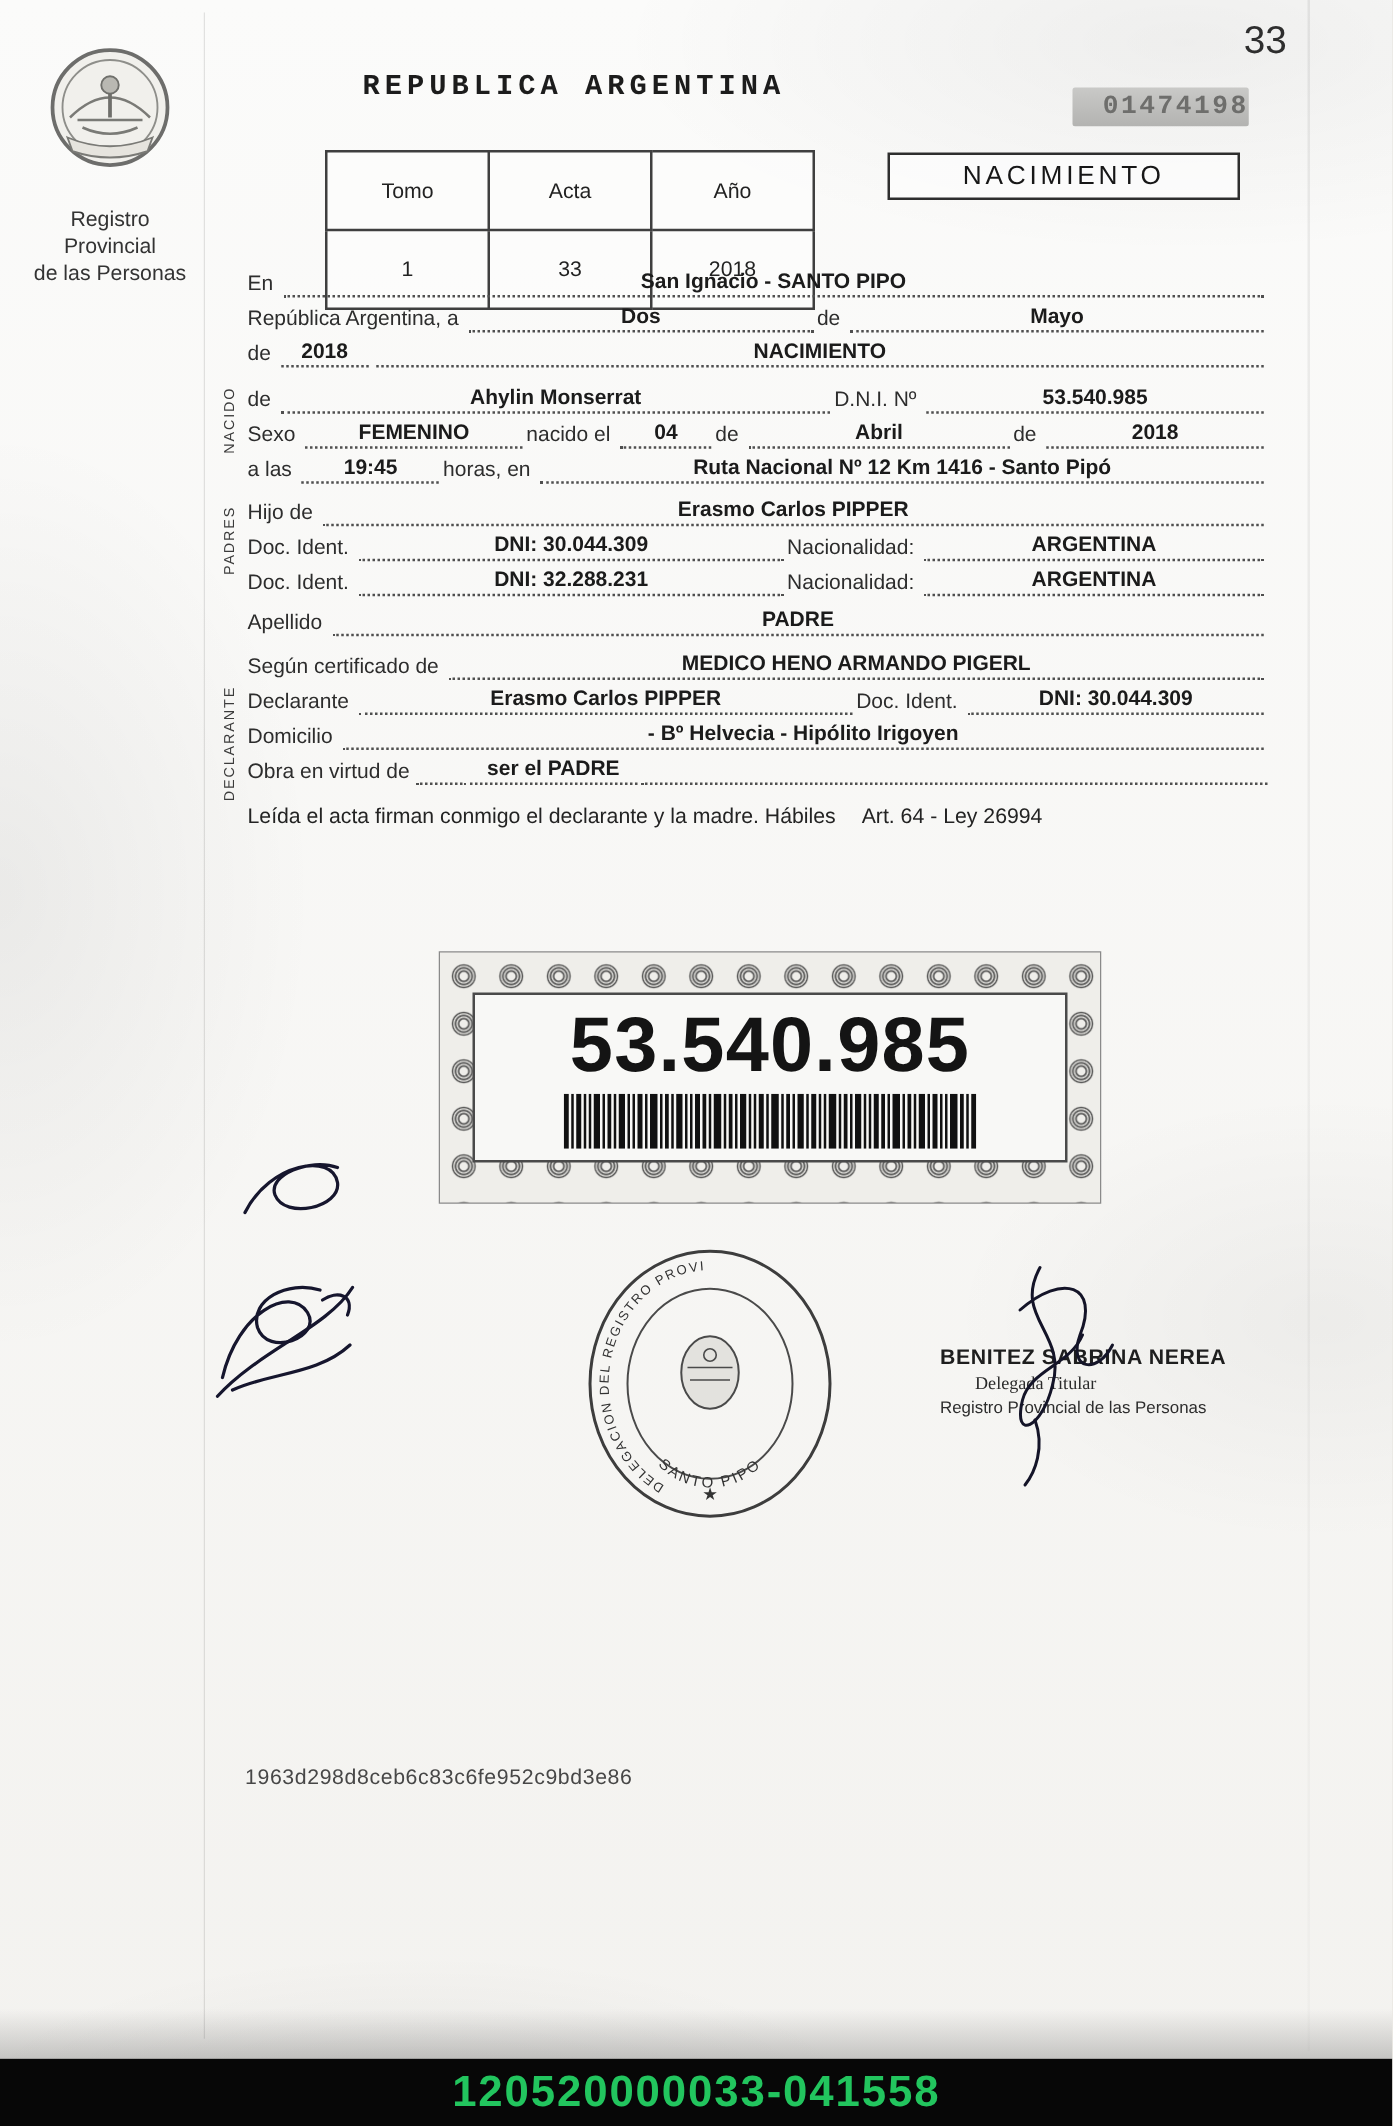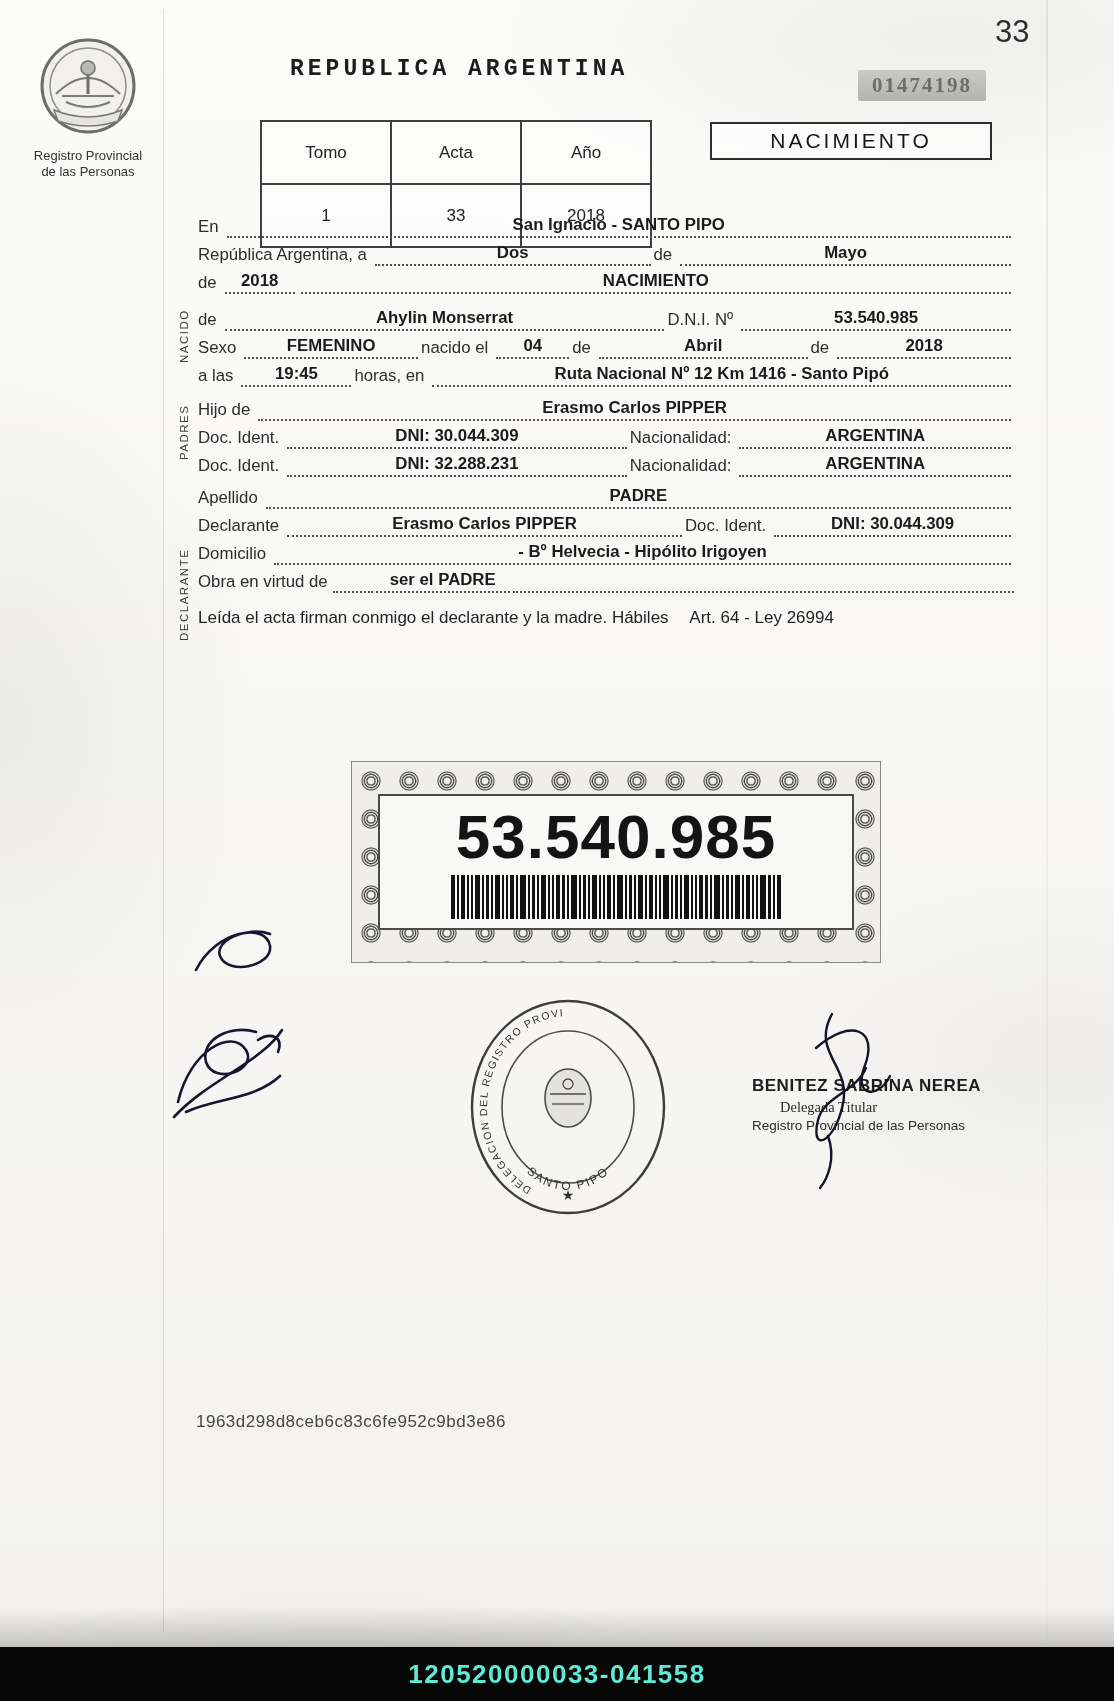--- a/index.html
+++ b/index.html
@@ -12,30 +12,30 @@
       radial-gradient(ellipse 600px 200px at 30% 99%, rgba(0,0,0,.05), transparent 60%),
       linear-gradient(#fbfbfa,#f3f2ef);
     font-family:"Liberation Sans",sans-serif;color:#222;
   }
   .sheet-edge{position:absolute;left:163px;top:10px;bottom:70px;width:1px;background:rgba(0,0,0,.10);}
   .crease{position:absolute;right:66px;top:0;bottom:60px;width:2px;background:linear-gradient(rgba(0,0,0,.07),rgba(0,0,0,.02));}
 
   .page-number{position:absolute;left:995px;top:14px;font-size:31px;color:#2e2e2e;}
 
   .logo-wrap{position:absolute;left:26px;top:36px;width:124px;text-align:center;}
-  .logo-caption{margin-top:4px;font-size:13px;line-height:1.25;color:#333;}
+  .logo-caption{margin-top:20px;font-size:17px;line-height:1.25;color:#333;}
 
   .doc-title{position:absolute;left:290px;top:56px;width:540px;text-align:left;
     font-family:"Liberation Mono","DejaVu Sans Mono",monospace;font-weight:700;
     font-size:23px;letter-spacing:4px;color:#1c1c1c;white-space:nowrap;}
 
-  .serial{position:absolute;left:858px;top:70px;width:128px;height:31px;
+  .serial{position:absolute;left:858px;top:70px;width:141px;height:31px;
     background:linear-gradient(#c9c9c7,#b3b3b1);border-radius:2px;
-    font-family:Liberation Serif, serif;font-weight:700;
-    font-size:21px;letter-spacing:2px;color:#6e6e6c;text-align:center;line-height:31px;}
+    font-family:Liberation Mono, monospace;font-weight:700;
+    font-size:21px;letter-spacing:2px;color:#6e6e6c;text-align:right;line-height:31px;}
 
   table.meta{position:absolute;left:260px;top:120px;border-collapse:collapse;background:rgba(255,255,255,.4);}
   table.meta th,table.meta td{width:96px;height:29px;border:2px solid #3f3f3f;
     font-weight:400;font-size:17px;text-align:center;color:#222;padding:16px;}
 
   .type-box{position:absolute;left:710px;top:122px;width:278px;height:34px;
     border:2px solid #2e2e2e;background:rgba(255,255,255,.55);
     text-align:center;line-height:33px;font-size:21px;letter-spacing:3px;color:#171717;}
 
   .side-label{position:absolute;left:178px;writing-mode:vertical-rl;transform:rotate(180deg);
@@ -77,21 +77,21 @@
   .official .title{font-family:"Liberation Serif",serif;font-size:14.5px;color:#2a2a2a;margin-top:3px;margin-left:28px;}
   .official .org{font-size:13.5px;color:#2d2d2d;margin-top:2px;}
 
   .hash{position:absolute;left:196px;top:1412px;font-weight:400;font-size:17px;
     letter-spacing:.5px;color:#474747;}
 
   .footer-bar{position:absolute;left:0;bottom:0;width:1114px;height:54px;background:#070707;
     display:flex;align-items:center;justify-content:center;}
   .footer-bar::before{content:"";position:absolute;left:0;top:-40px;width:100%;height:40px;
     background:linear-gradient(rgba(90,90,90,0),rgba(90,90,90,.30));}
-  .footer-code{color:#5eead4;font-weight:700;font-size:26px;letter-spacing:1.5px;}
+  .footer-code{color:#22c55e;font-weight:700;font-size:35px;letter-spacing:1.5px;}
 </style>
 </head>
 <body>
 
 <div class="page">
   <div class="sheet-edge"></div>
   <div class="crease"></div>
 
   <div class="page-number">33</div>
 
@@ -193,20 +193,24 @@
       <span class="val g15">DNI: 32.288.231</span>
       <span class="lbl">Nacionalidad:</span>
       <span class="val g12">ARGENTINA</span>
     </div>
 
     <div class="fline mt4">
       <span class="lbl">Apellido</span>
       <span class="val g1">PADRE</span>
     </div>
 
+    <div class="fline mt7">
+      <span class="lbl">Según certificado de</span>
+      <span class="val g1">MEDICO HENO ARMANDO PIGERL</span>
+    </div>
     <div class="fline">
       <span class="lbl">Declarante</span>
       <span class="val g2">Erasmo Carlos PIPPER</span>
       <span class="lbl">Doc. Ident.</span>
       <span class="val g12">DNI: 30.044.309</span>
     </div>
     <div class="fline">
       <span class="lbl">Domicilio</span>
       <span class="val g1">- Bº Helvecia - Hipólito Irigoyen</span>
     </div>

